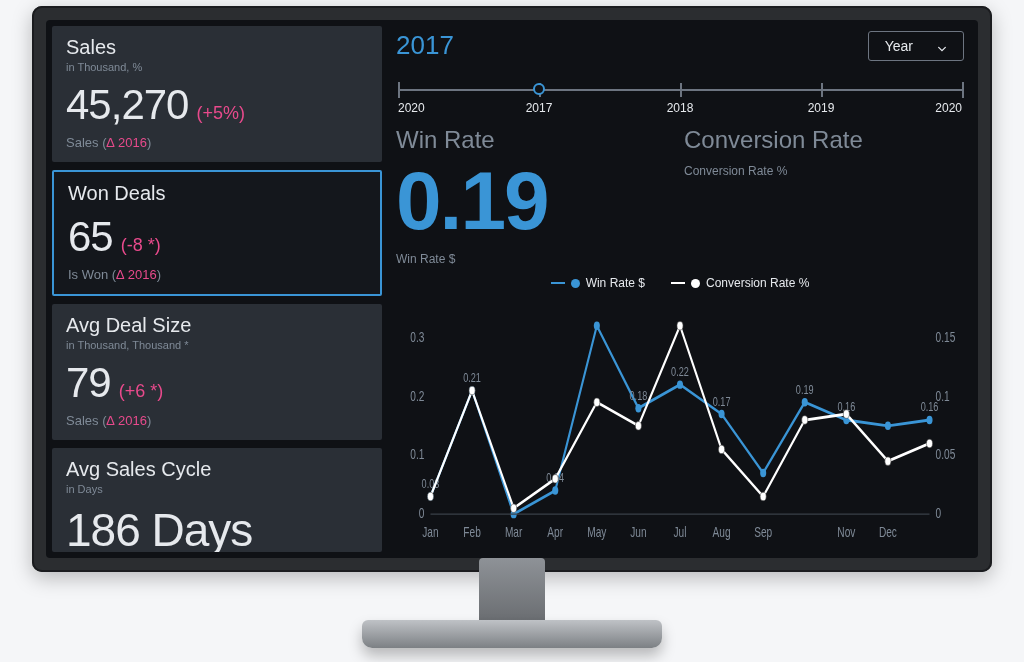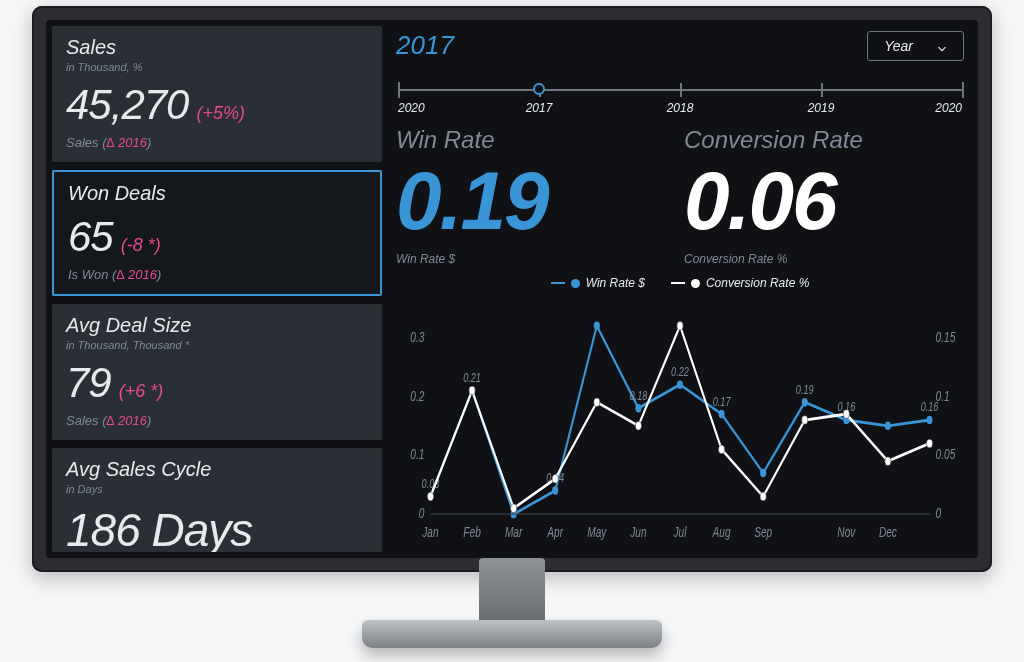--- a/index.html
+++ b/index.html
@@ -16,21 +16,21 @@
   * { box-sizing: border-box; }
   body {
     margin: 0;
     background: #f5f6f8;
     font-family: "Segoe UI", "Helvetica Neue", Arial, sans-serif;
     display: flex;
     justify-content: center;
     align-items: flex-start;
   }
   
-  .monitor-wrap { width: 1024px; height: 662px; position: relative; font-style: italic; }
+  .monitor-wrap { width: 1024px; height: 662px; position: relative; }
   .monitor-bezel {
     position: absolute; left: 32px; top: 6px; right: 32px; height: 566px;
     background: #2b2d30;
     border-radius: 10px;
     padding: 14px;
     box-shadow: 0 6px 20px rgba(0,0,0,.25), inset 0 0 0 2px #1b1c1f;
   }
   .screen {
     width: 100%; height: 100%;
     background: var(--bg-dark);
@@ -212,21 +212,20 @@
           </div>
 
         <div class="kpi-row">
           <div class="kpi">
             <h3>Win Rate</h3>
             <div class="big blue">0.19</div>
             <div class="kpi-sub">Win Rate $</div>
           </div>
           <div class="kpi">
             <h3>Conversion Rate</h3>
-            <div class="big white">0.06</div>
             <div class="kpi-sub">Conversion Rate %</div>
           </div>
         </div>
 
         <div class="legend">
           <div class="legend-item">
             <span class="dash blue"></span>
             <span class="dot blue"></span>
             <span>Win Rate $</span>
           </div>

